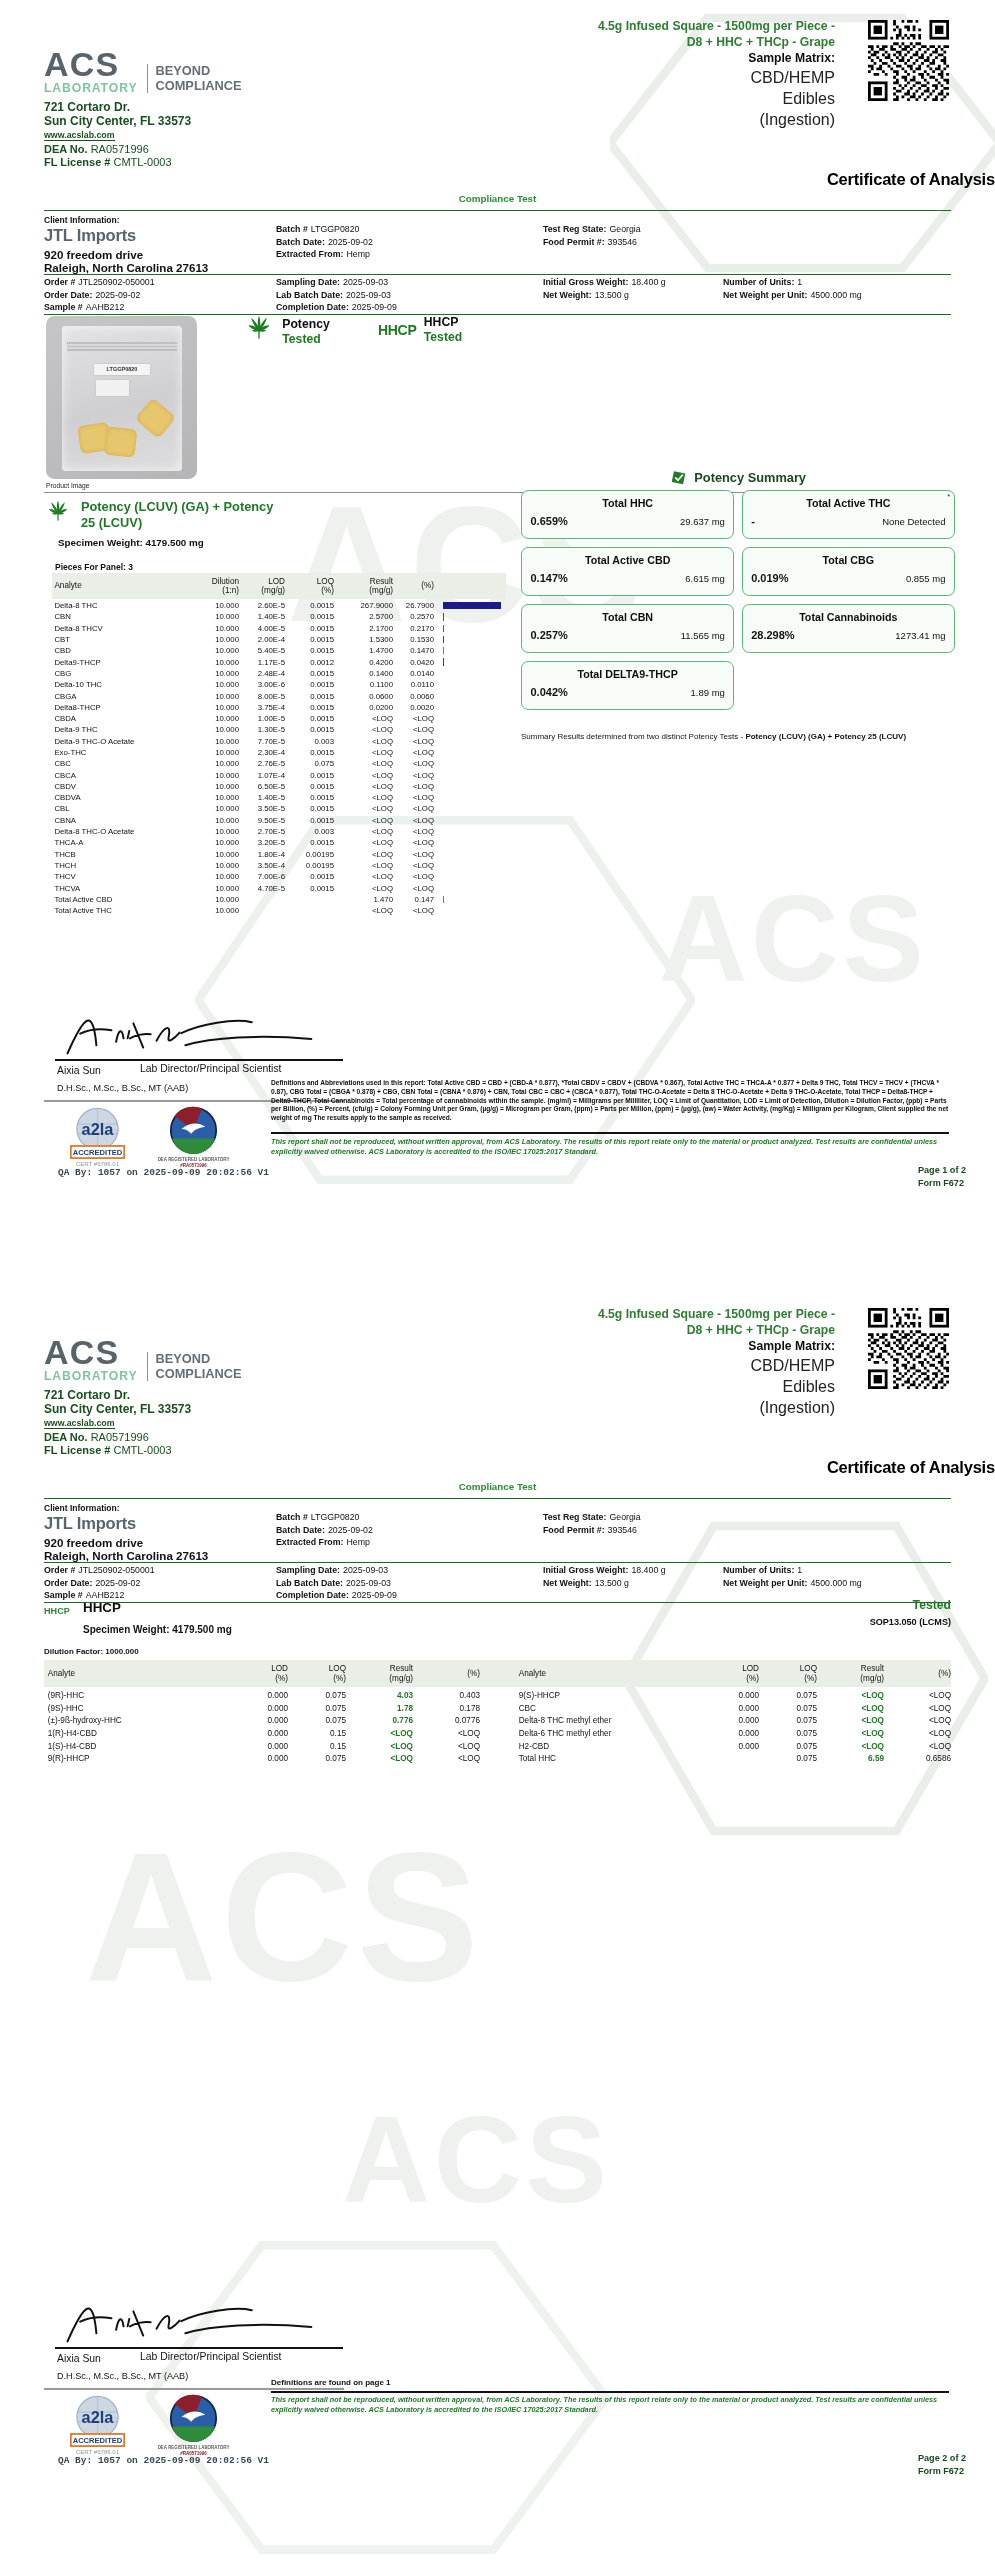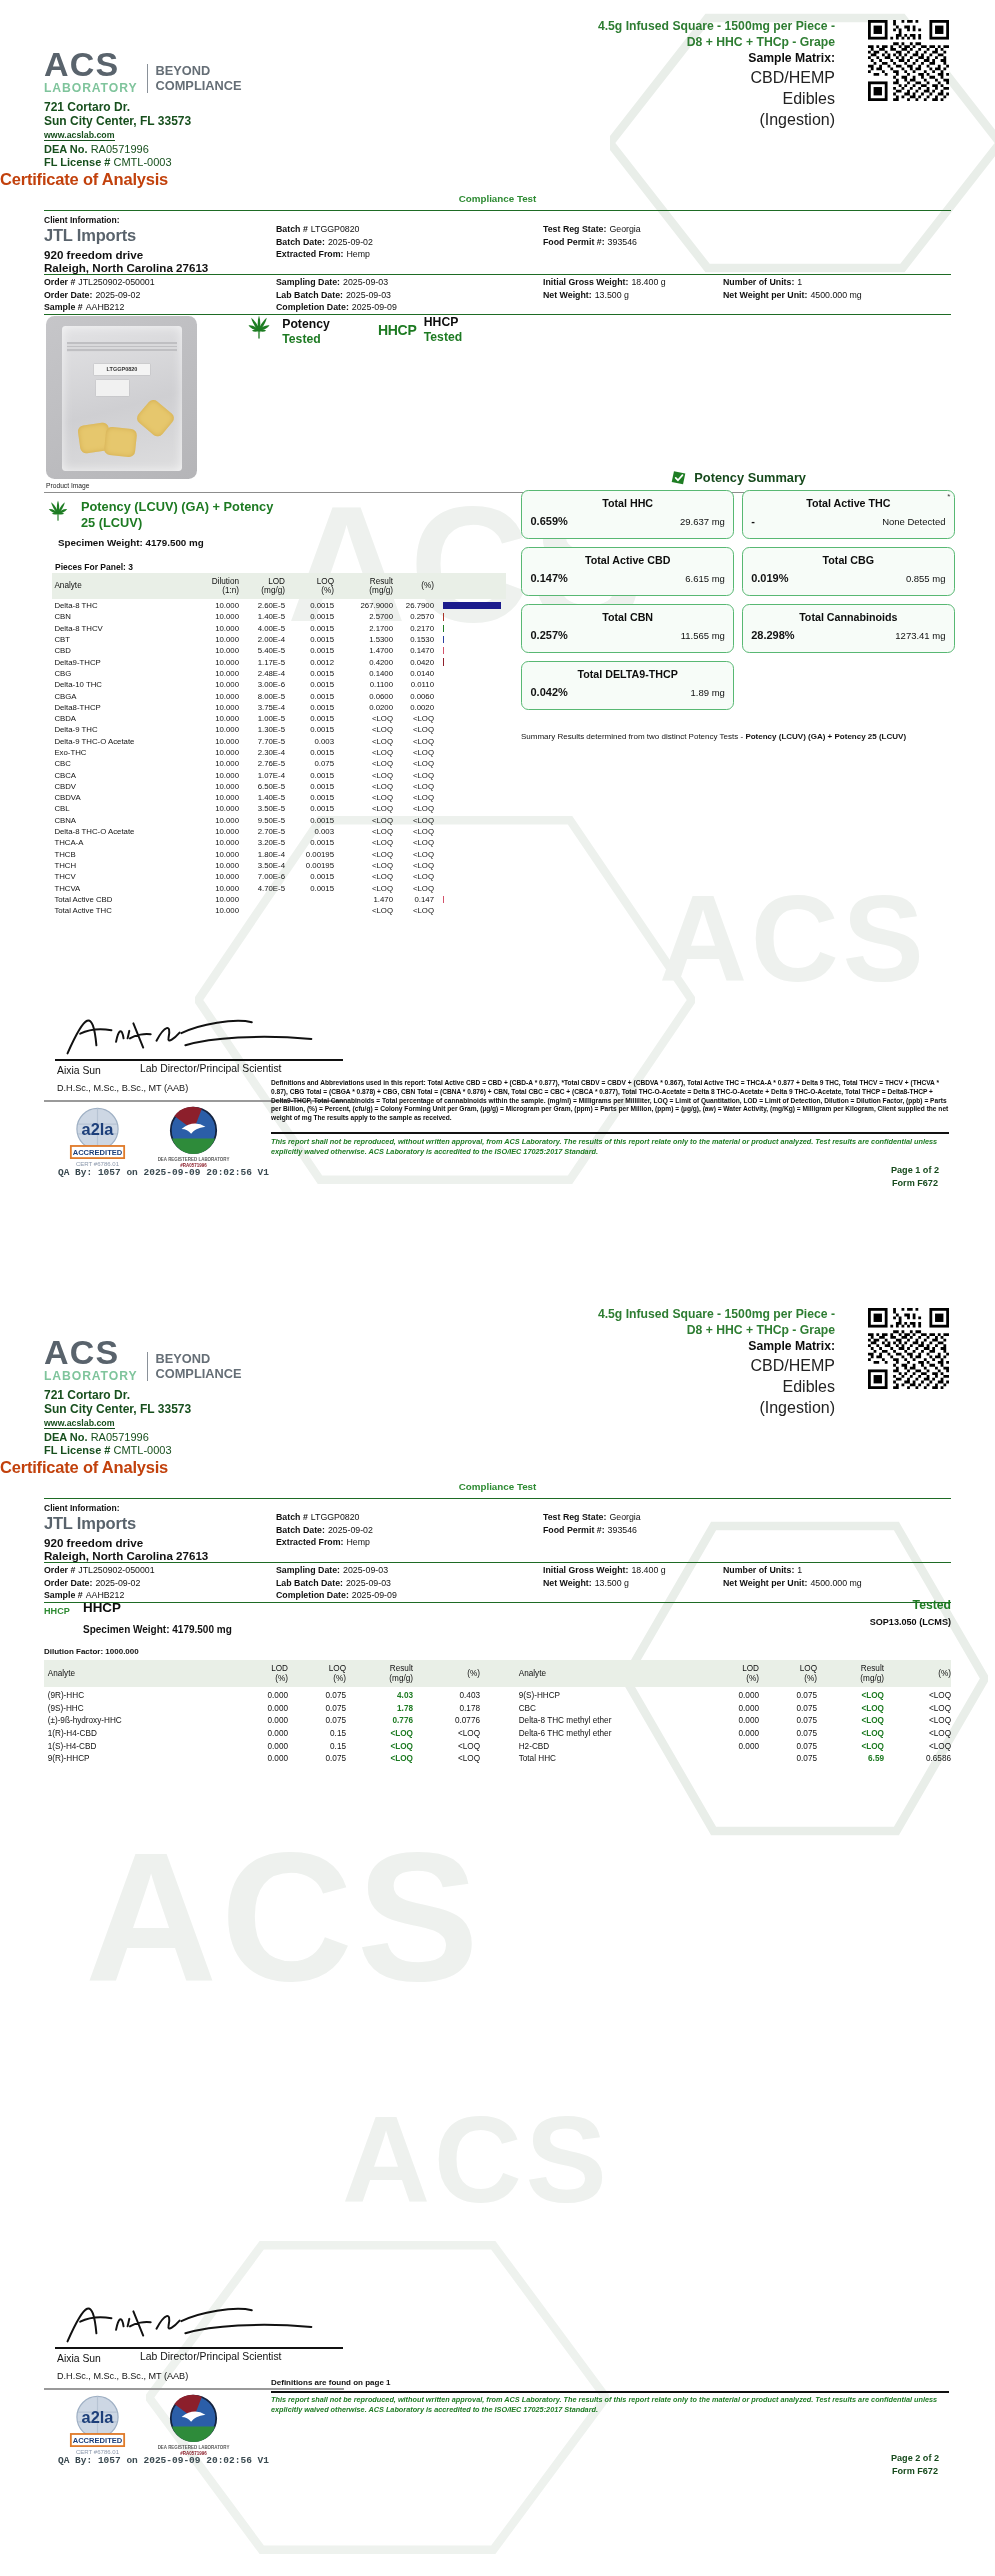--- a/index.html
+++ b/index.html
@@ -20,21 +20,21 @@
   .addr-line{font-size:12px;}
   .addr-web{display:inline-block;font-size:8.8px;border-bottom:1.5px solid #174f1d;color:#174f1d;text-decoration:none;margin:1.2px 0 1.8px;}
   .addr .sm{font-size:11px;}
   .addr .v{font-weight:normal;margin-top:38px;}
   .prod{right:160px;top:18.3px;text-align:right;line-height:1.32;}
   .prod *{position:static;}
   .prod-title{font-size:12.2px;font-weight:bold;color:#2e7d32;}
   .prod-lab{font-size:12.2px;font-weight:bold;color:#0d0d0d;}
   .prod-val{font-size:16px;color:#222;}
   .qr{right:46px;top:20px;width:81px;height:81px;}
-  .doc-title{top:170px;left:0;right:0;text-align:left;font-size:16.5px;font-weight:bold;color:#c2410c;letter-spacing:-0.2px;}
+  .doc-title{top:170px;left:0;right:0;text-align:right;font-size:16.5px;font-weight:bold;color:#000000;letter-spacing:-0.2px;}
   .doc-subtitle{top:193px;left:0;right:0;text-align:center;font-size:9.8px;font-weight:bold;color:#2e8b33;}
   .hr{left:44px;right:44px;height:1.2px;background:#1e6b24;}
   .hr.grey{background:#8d8d8d;}
   .hr-1{top:210px;}.hr-2{top:274px;}.hr-3{top:314px;}
   .ci-label{left:44px;top:215px;font-size:8.5px;font-weight:bold;}
   .ci-name{left:44px;top:226px;font-size:16.5px;font-weight:bold;color:#59636c;letter-spacing:-0.2px;}
   .ci-a1{left:44px;top:248px;font-size:11.6px;font-weight:bold;}
   .ci-a2{left:44px;top:261px;font-size:11.6px;font-weight:bold;}
   .kvcol{line-height:12.5px;}
   .kvcol .kv{position:static;display:block;font-size:8.8px;}
@@ -138,21 +138,21 @@
   .sig-hr{left:44px;top:1100px;width:300px;height:1.8px;background:#9a9a9a;}
   .a2la{left:61px;top:1106px;width:73px;height:63px;}
   .dea{left:157px;top:1105px;width:73px;height:66px;}
   .defs{left:271px;top:1079px;width:678px;font-size:6.6px;font-weight:bold;line-height:1.33;color:#0d0d0d;}
   .defs-hr{left:271px;top:1132px;width:678px;height:1.8px;background:#111;}
   .disclaimer{left:271px;top:1137px;width:678px;font-size:7.3px;font-style:italic;font-weight:bold;color:#1d7a22;line-height:1.35;}
   .defs-note{left:271px;top:1090px;font-size:8px;font-weight:bold;}
   .defs-note-hr{left:271px;top:1103px;width:678px;height:1.5px;background:#111;}
   .p2disclaimer{top:1107px;}
   .qa{left:58px;top:1167px;font-family:"Liberation Mono","DejaVu Sans Mono",monospace;font-size:9.5px;font-weight:bold;color:#3a4950;}
-  .pagefoot{right:56px;top:1164px;text-align:center;font-size:9.1px;font-weight:bold;color:#164a1c;line-height:1.45;}
+  .pagefoot{right:29px;top:1164px;text-align:left;font-size:9.1px;font-weight:bold;color:#164a1c;line-height:1.45;}
   .pagefoot *{position:static;}
 </style>
 </head>
 <body>
 
 <svg width="0" height="0" style="position:absolute">
   <symbol id="leafsym" viewBox="-34 -34 68 74">
     <g fill="#1e7d23">
       <path d="M0,6 C4,-6 4,-22 0,-33 C-4,-22 -4,-6 0,6 Z"></path>
       <path d="M0,6 C4,-6 4,-22 0,-33 C-4,-22 -4,-6 0,6 Z" transform="rotate(32)"></path>

